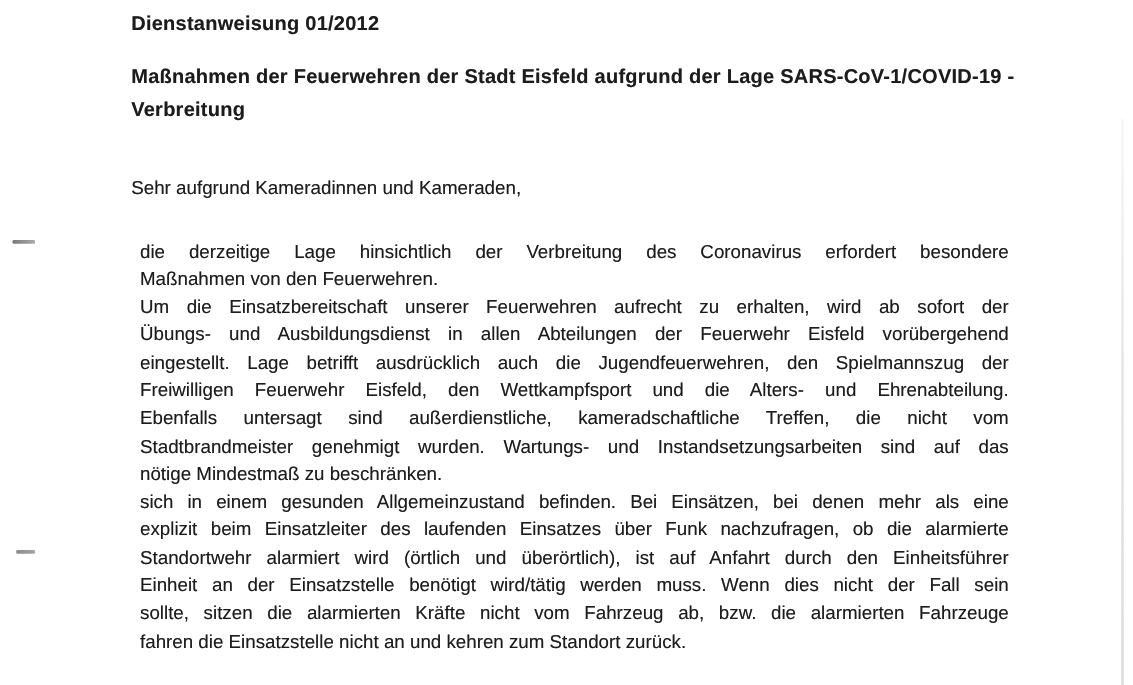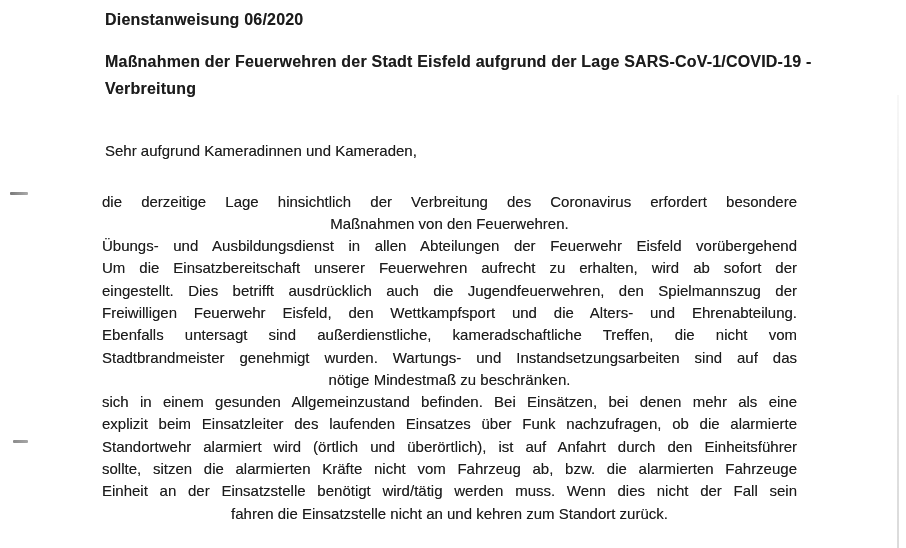--- a/index.html
+++ b/index.html
@@ -40,30 +40,29 @@
   .salutation {
     position: absolute;
     left: 105px;
     top: 141px;
     font-size: 15px;
     line-height: 20px;
     white-space: nowrap;
   }
   .doc-body {
     position: absolute;
-    left: 102px;
+    left: 112px;
     top: 190.5px;
     width: 695px;
     font-size: 15px;
   }
   .bline {
     height: 22.3px;
     line-height: 22.3px;
     overflow: hidden;
-    text-align: center;
   }
   .bline.just {
     text-align: justify;
     text-align-last: justify;
   }
   .fold-mark {
     position: absolute;
     height: 3px;
     border-radius: 1px;
   }
@@ -90,40 +89,40 @@
 </style>
 </head>
 <body>
 
 <div class="page">
 
   <div class="fold-mark upper"></div>
   <div class="fold-mark lower"></div>
   <div class="scan-edge"></div>
 
-  <div class="doc-heading">Dienstanweisung 06/2020</div>
+  <div class="doc-heading">Dienstanweisung 01/2012</div>
 
   <div class="doc-title">
     <div class="title-line">Maßnahmen der Feuerwehren der Stadt Eisfeld aufgrund der Lage SARS-CoV-1/COVID-19 -</div>
     <div class="title-line">Verbreitung</div>
   </div>
 
   <div class="salutation">Sehr aufgrund Kameradinnen und Kameraden,</div>
 
   <div class="doc-body">
       <div class="bline just">die derzeitige Lage hinsichtlich der Verbreitung des Coronavirus erfordert besondere</div>
       <div class="bline">Maßnahmen von den Feuerwehren.</div>
+      <div class="bline just">Um die Einsatzbereitschaft unserer Feuerwehren aufrecht zu erhalten, wird ab sofort der</div>
       <div class="bline just">Übungs- und Ausbildungsdienst in allen Abteilungen der Feuerwehr Eisfeld vorübergehend</div>
-      <div class="bline just">Um die Einsatzbereitschaft unserer Feuerwehren aufrecht zu erhalten, wird ab sofort der</div>
-      <div class="bline just">eingestellt. Dies betrifft ausdrücklich auch die Jugendfeuerwehren, den Spielmannszug der</div>
+      <div class="bline just">eingestellt. Lage betrifft ausdrücklich auch die Jugendfeuerwehren, den Spielmannszug der</div>
       <div class="bline just">Freiwilligen Feuerwehr Eisfeld, den Wettkampfsport und die Alters- und Ehrenabteilung.</div>
       <div class="bline just">Ebenfalls untersagt sind außerdienstliche, kameradschaftliche Treffen, die nicht vom</div>
       <div class="bline just">Stadtbrandmeister genehmigt wurden. Wartungs- und Instandsetzungsarbeiten sind auf das</div>
       <div class="bline">nötige Mindestmaß zu beschränken.</div>
       <div class="bline just">sich in einem gesunden Allgemeinzustand befinden. Bei Einsätzen, bei denen mehr als eine</div>
       <div class="bline just">explizit beim Einsatzleiter des laufenden Einsatzes über Funk nachzufragen, ob die alarmierte</div>
       <div class="bline just">Standortwehr alarmiert wird (örtlich und überörtlich), ist auf Anfahrt durch den Einheitsführer</div>
+      <div class="bline just">Einheit an der Einsatzstelle benötigt wird/tätig werden muss. Wenn dies nicht der Fall sein</div>
       <div class="bline just">sollte, sitzen die alarmierten Kräfte nicht vom Fahrzeug ab, bzw. die alarmierten Fahrzeuge</div>
-      <div class="bline just">Einheit an der Einsatzstelle benötigt wird/tätig werden muss. Wenn dies nicht der Fall sein</div>
       <div class="bline">fahren die Einsatzstelle nicht an und kehren zum Standort zurück.</div>
     </div>
 
 </div>
 
 </body></html>

